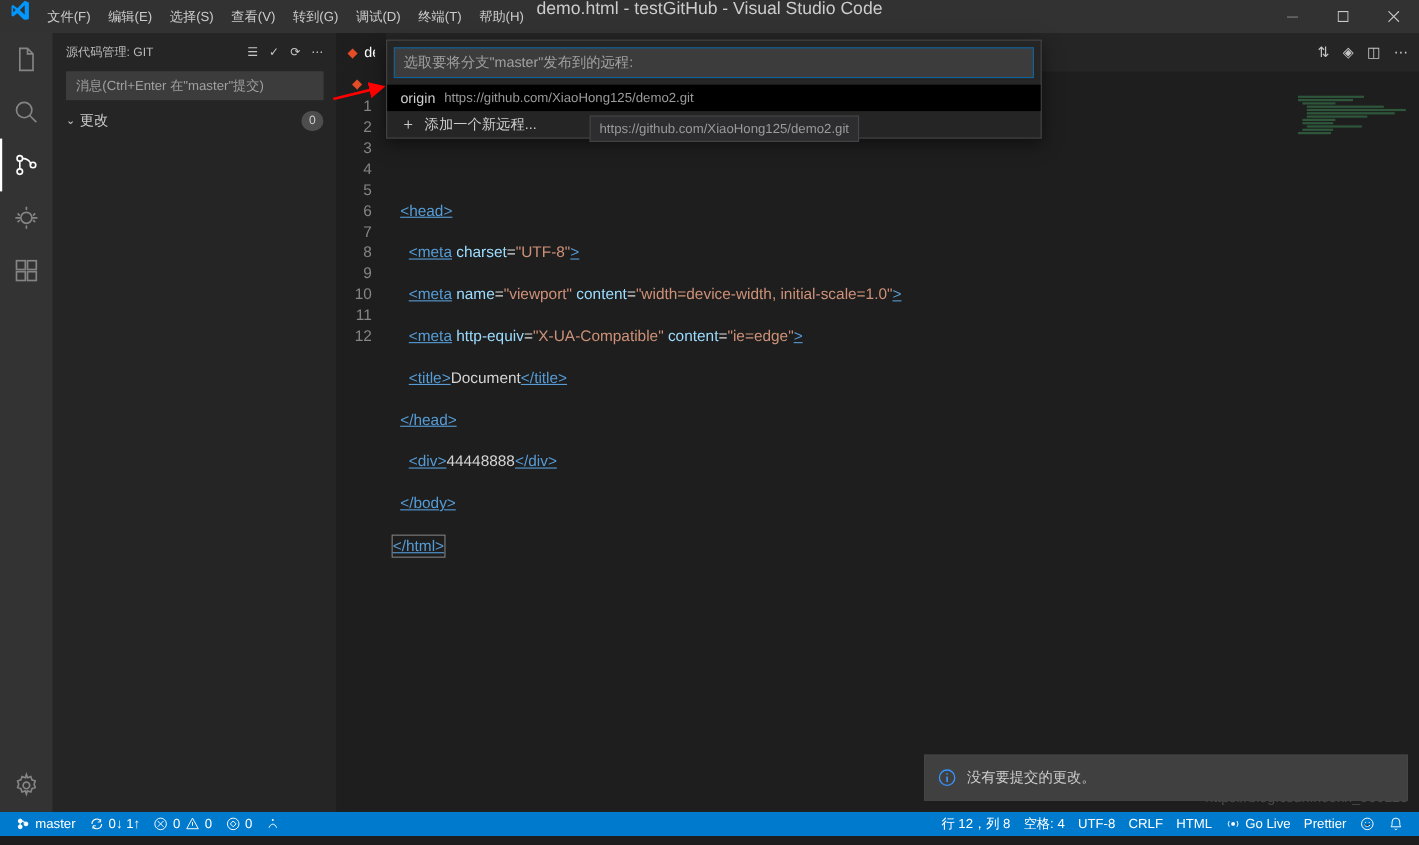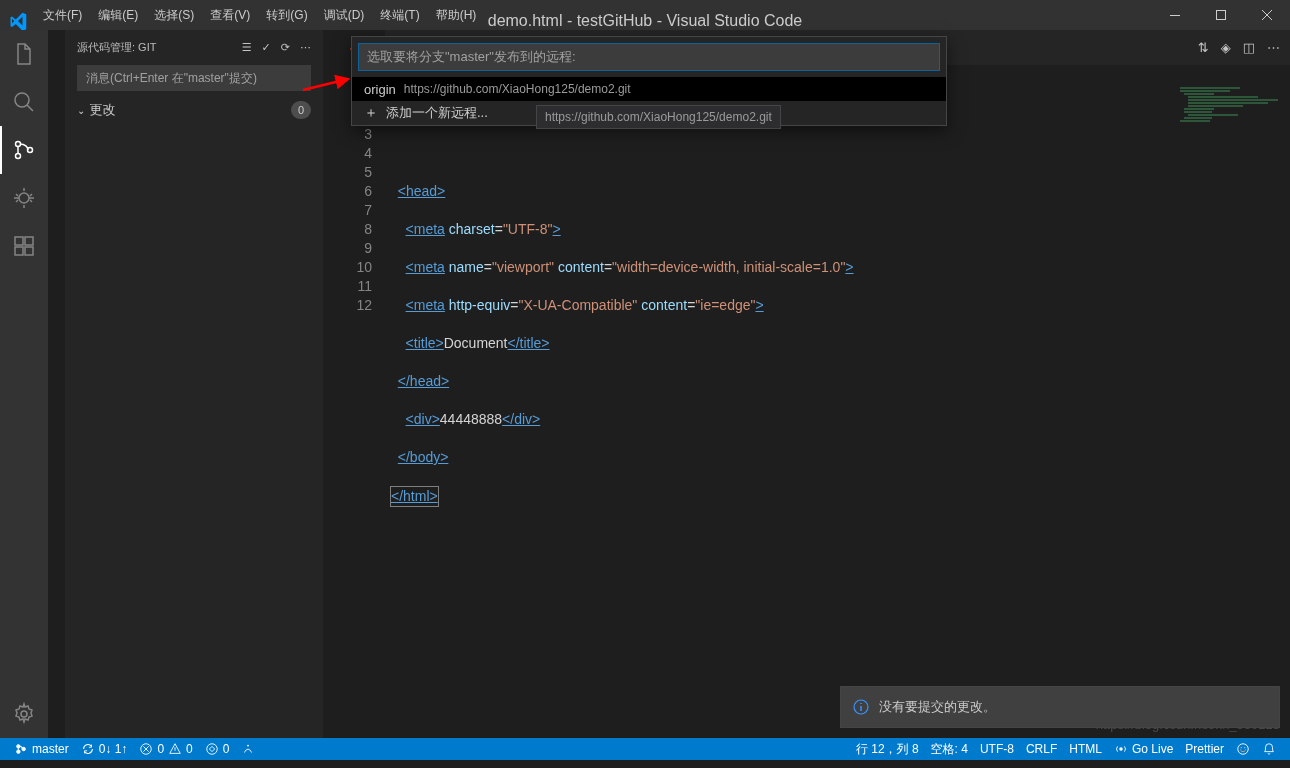--- a/index.html
+++ b/index.html
@@ -1,28 +1,28 @@
 <!DOCTYPE html>
 <html><head>
 <meta charset="utf-8">
 <style>
 * { margin: 0; padding: 0; box-sizing: border-box; font-family: "Segoe UI", "Microsoft YaHei", sans-serif; }
 body { background: #1e1e1e; color: #cccccc; font-size: 13px; width: 1290px; height: 768px; overflow: hidden; position: relative; }
 
 
-.titlebar { height: 30px; background: #323233; display: flex; align-items: flex-end; color: #cccccc; position: relative; }
+.titlebar { height: 30px; background: #323233; display: flex; align-items: flex-start; color: #cccccc; position: relative; }
 .titlebar .logo { width: 35px; display: flex; justify-content: center; align-items: center; }
 .titlebar .menu { display: flex; }
 .titlebar .menu-item { padding: 0 8px; height: 30px; line-height: 30px; font-size: 12px; cursor: pointer; }
 .titlebar .title { position: absolute; left: 50%; transform: translateX(-50%); font-size: 16px; color: #cccccc; }
 .titlebar .window-controls { margin-left: auto; display: flex; }
 .titlebar .win-ctrl { width: 46px; height: 30px; display: flex; align-items: center; justify-content: center; cursor: pointer; }
 
 
-.main { display: flex; height: 708px; gap: 17px; }
+.main { display: flex; height: 708px; }
 
 
 .activity-bar { width: 48px; background: #333333; display: flex; flex-direction: column; align-items: center; }
 .activity-icon { width: 48px; height: 48px; display: flex; align-items: center; justify-content: center; color: #858585; cursor: pointer; position: relative; }
 .activity-icon.active { color: #ffffff; }
 .activity-icon.active::before { content: ''; position: absolute; left: 0; top: 0; bottom: 0; width: 2px; background: #ffffff; }
 .activity-bottom { margin-top: auto; }
 
 
 .side-panel { width: 258px; background: #252526; display: flex; flex-direction: column; }

